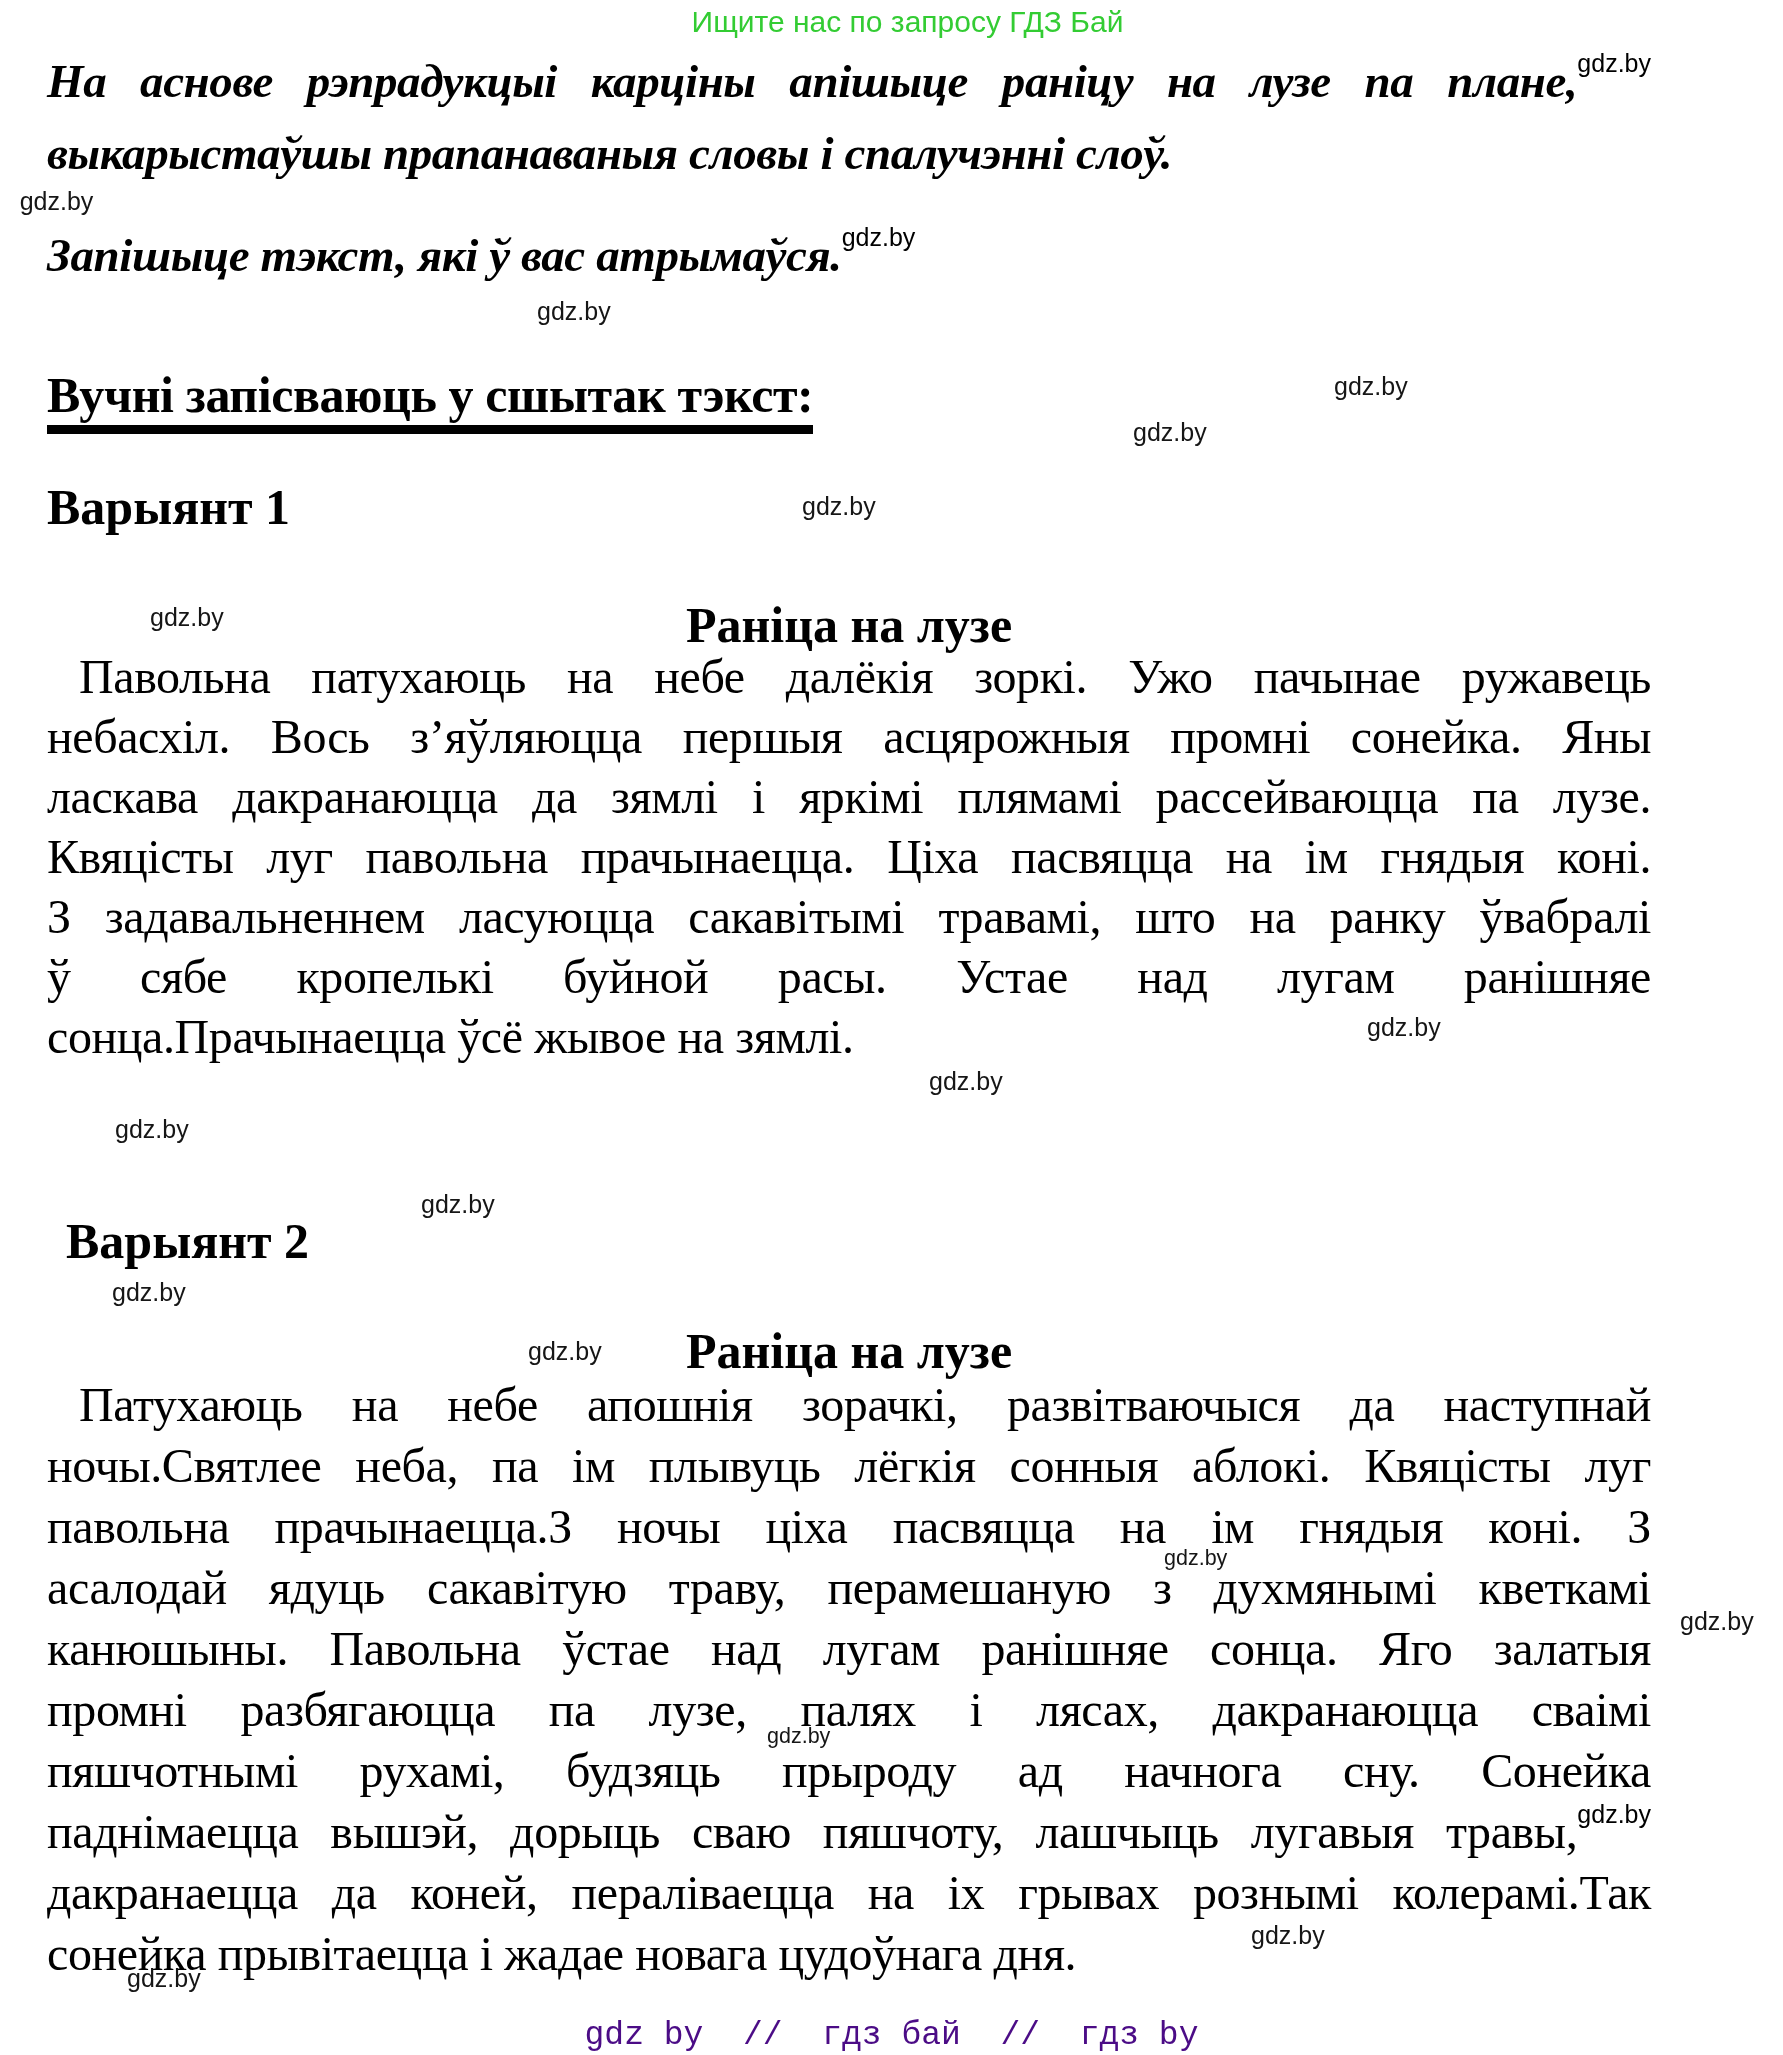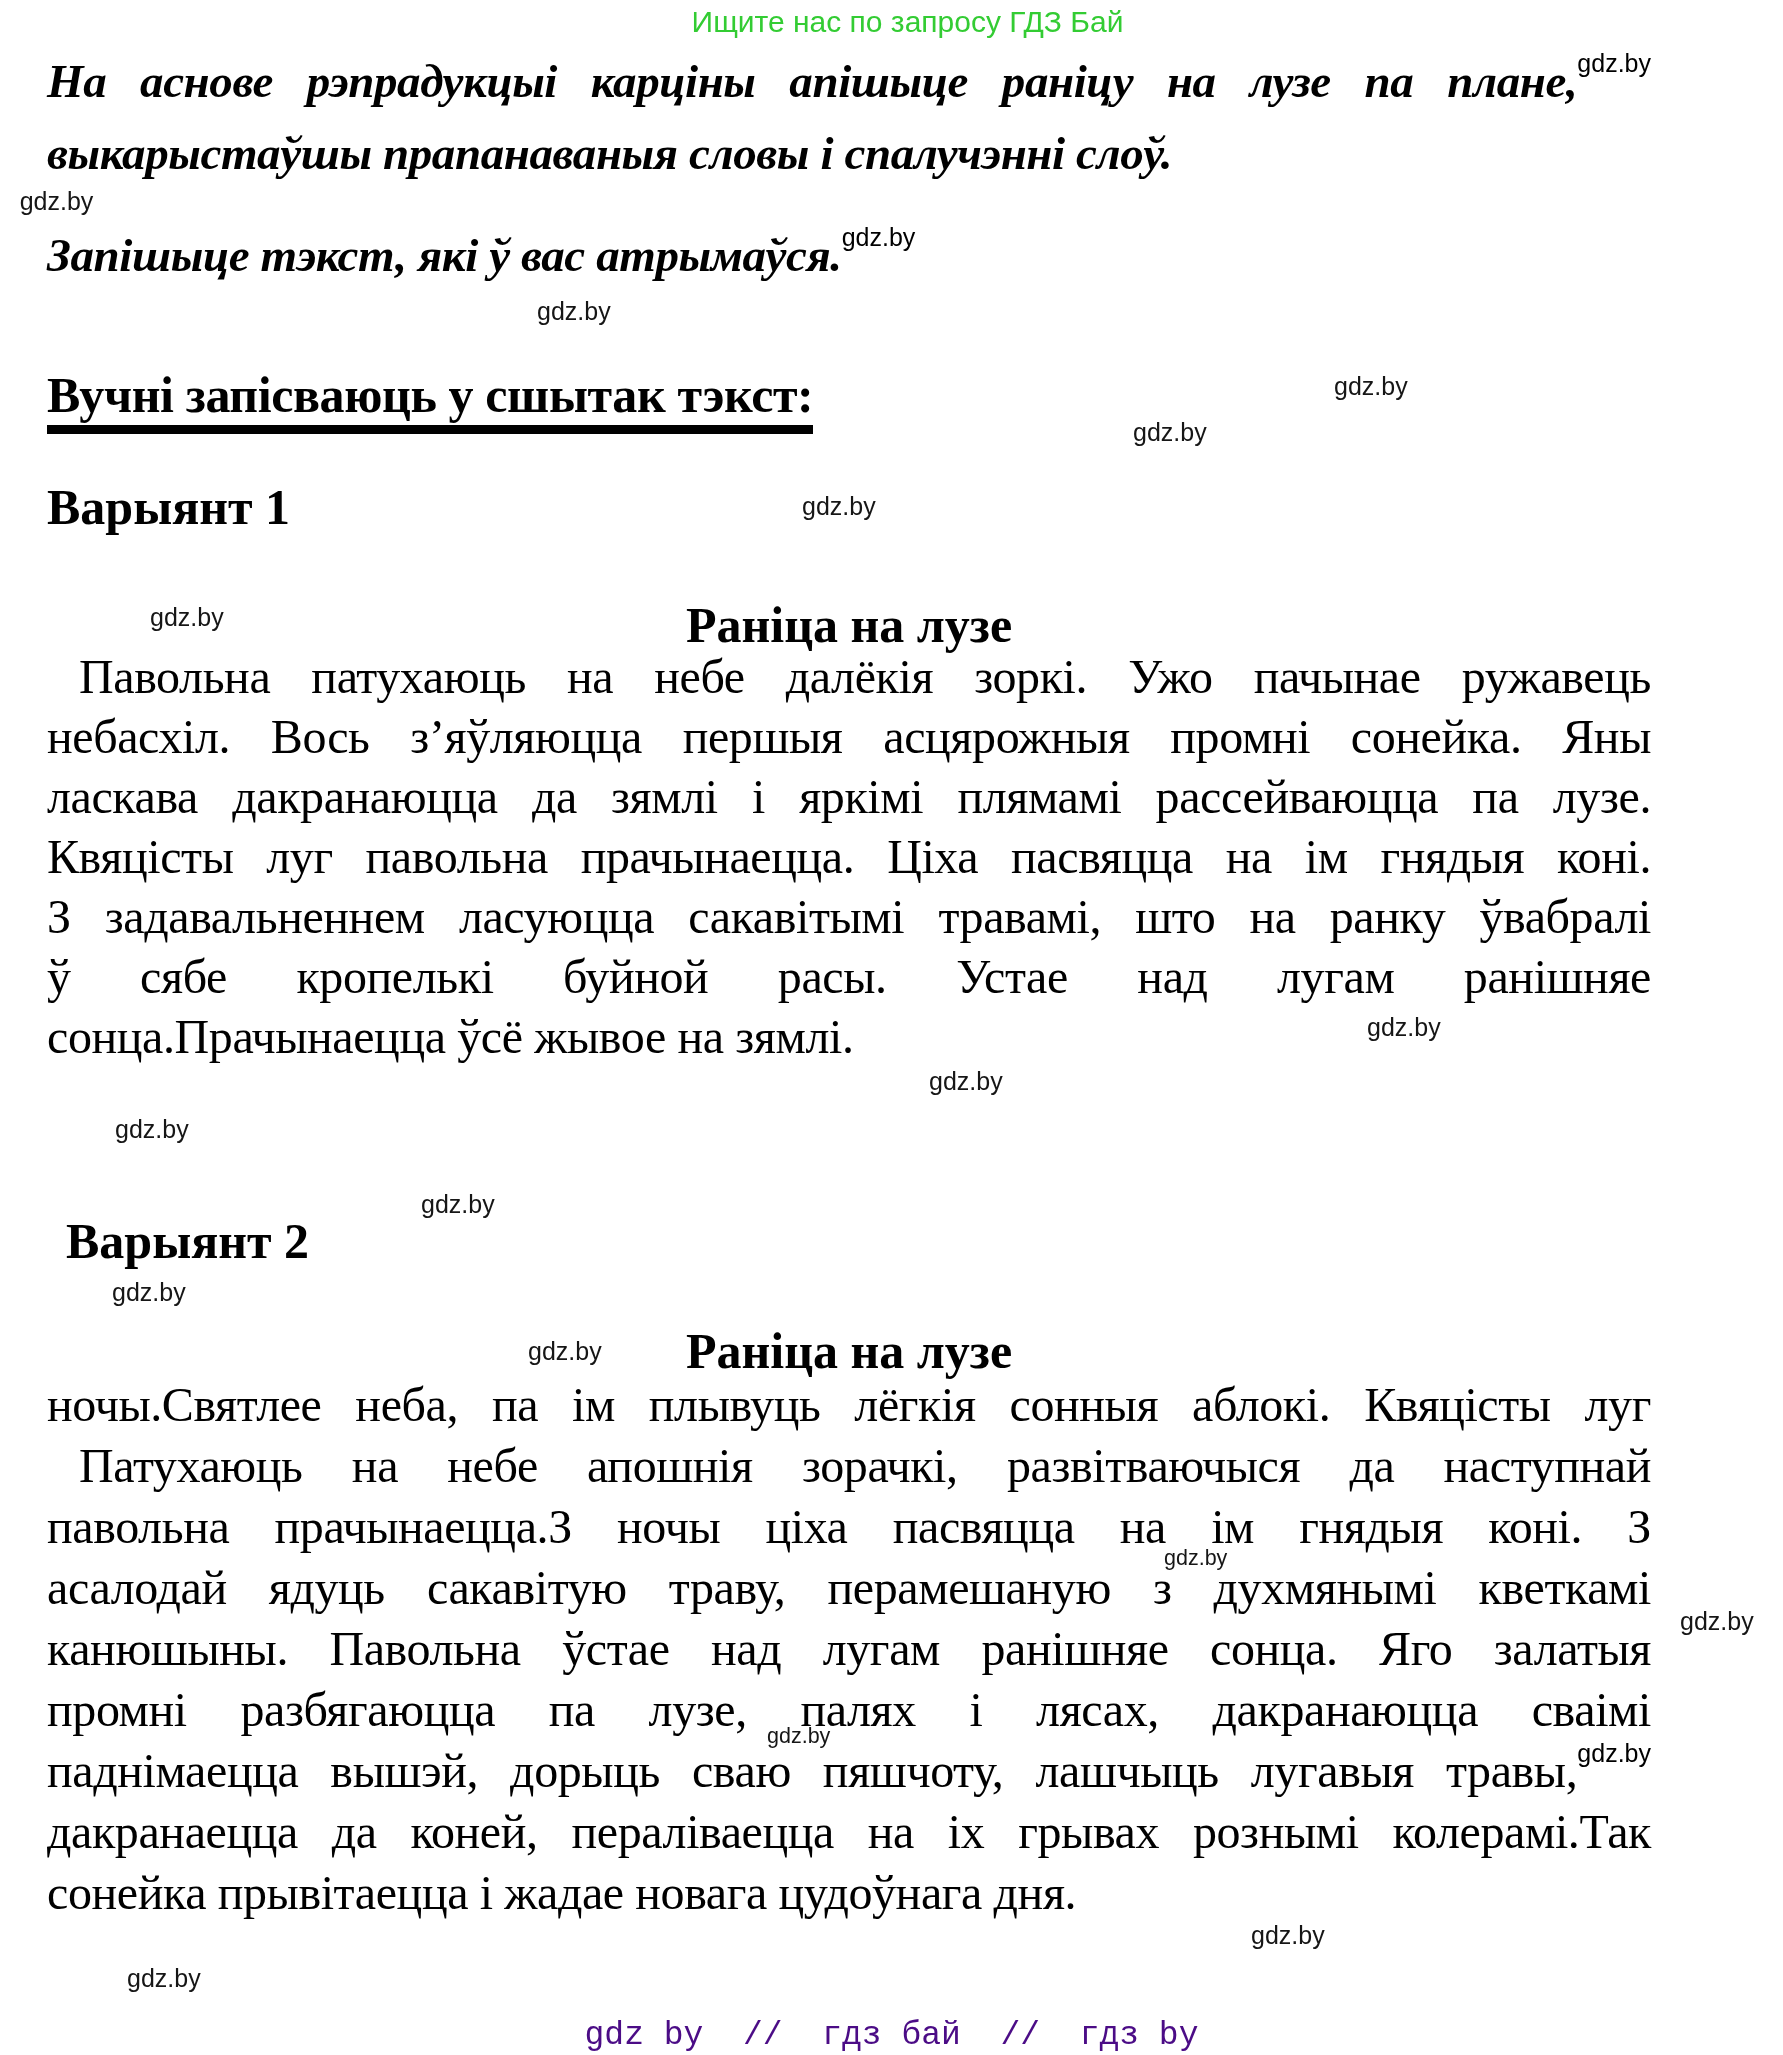--- a/index.html
+++ b/index.html
@@ -135,26 +135,27 @@
     <div class="line jl">ласкава дакранаюцца да зямлі  і яркімі плямамі рассейваюцца па лузе.</div>
     <div class="line jl">Квяцісты луг павольна прачынаецца. Ціха пасвяцца на ім гнядыя коні.</div>
     <div class="line jl">З задавальненнем ласуюцца сакавітымі травамі, што на ранку ўвабралі</div>
     <div class="line jl">ў сябе кропелькі буйной расы. Устае над лугам ранішняе</div>
     <div class="line">сонца.Прачынаецца ўсё жывое на зямлі.</div>
   </div>
 
 <div class="abs variant-label v2">Варыянт 2</div>
 <div class="abs story-title t2">Раніца на лузе</div>
 <div class="abs paragraph p2">
+    <div class="line jl ind">Патухаюць на небе апошнія зорачкі, развітваючыся да наступнай</div>
     <div class="line jl">ночы.Святлее неба, па ім плывуць лёгкія сонныя аблокі. Квяцісты луг</div>
-    <div class="line jl ind">Патухаюць на небе апошнія зорачкі, развітваючыся да наступнай</div>
     <div class="line jl">павольна прачынаецца.З ночы ціха пасвяцца на ім гнядыя коні. З</div>
     <div class="line jl">асалодай ядуць сакавітую траву, перамешаную з духмянымі кветкамі</div>
     <div class="line jl">канюшыны. Павольна ўстае над лугам ранішняе сонца. Яго залатыя</div>
     <div class="line jl">промні разбягаюцца па лузе, палях і лясах, дакранаюцца сваімі</div>
+    <div class="line jl">пяшчотнымі рухамі, будзяць прыроду ад начнога сну. Сонейка</div>
     <div class="line jl">паднімаецца вышэй, дорыць сваю пяшчоту,  лашчыць лугавыя травы,<sup class="gdz-sup">gdz.by</sup></div>
     <div class="line jl">дакранаецца да коней, пераліваецца на іх грывах рознымі колерамі.Так</div>
     <div class="line">сонейка прывітаецца  і жадае новага цудоўнага дня.</div>
   </div>
 
 <span class="wm" style="left:19.7px;  top:188px;">gdz.by</span>
 <span class="wm" style="left:537px; top:298px;">gdz.by</span>
 <span class="wm" style="left:1334px;top:373px;">gdz.by</span>
 <span class="wm" style="left:1133px;top:419px;">gdz.by</span>
 <span class="wm" style="left:802px; top:493px;">gdz.by</span>

